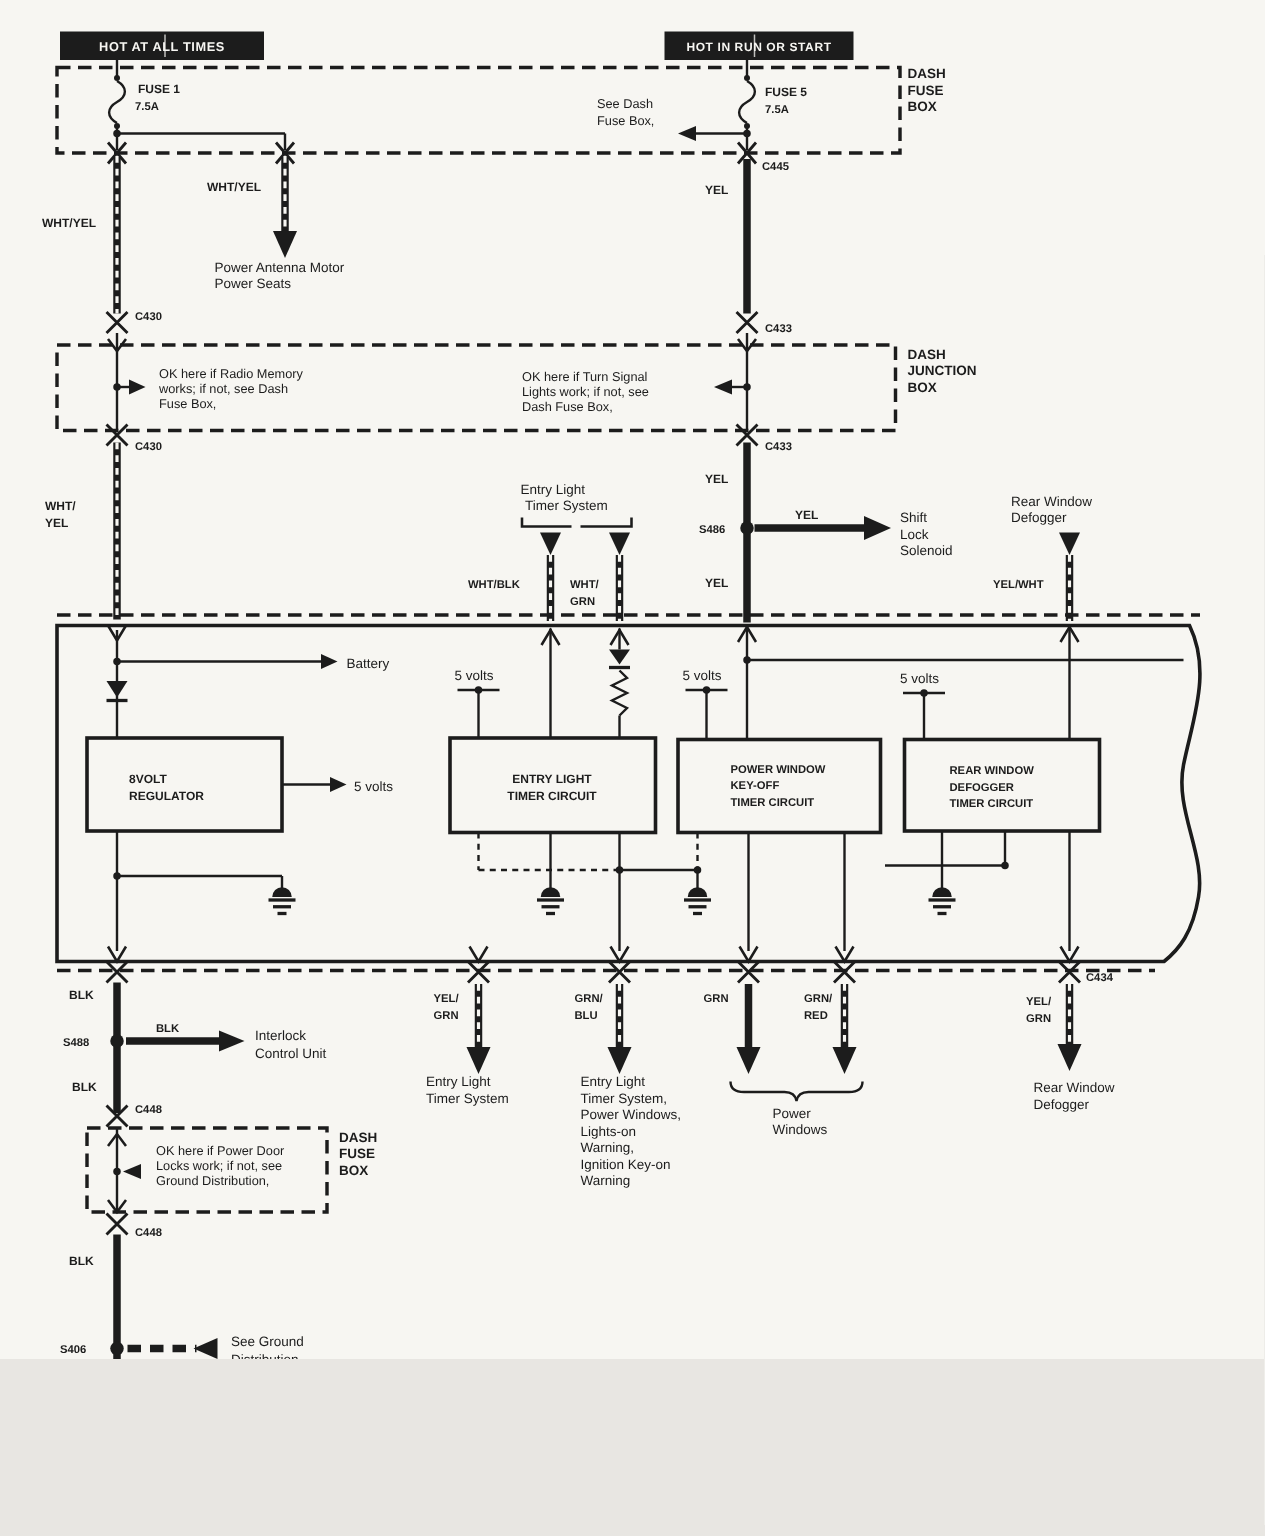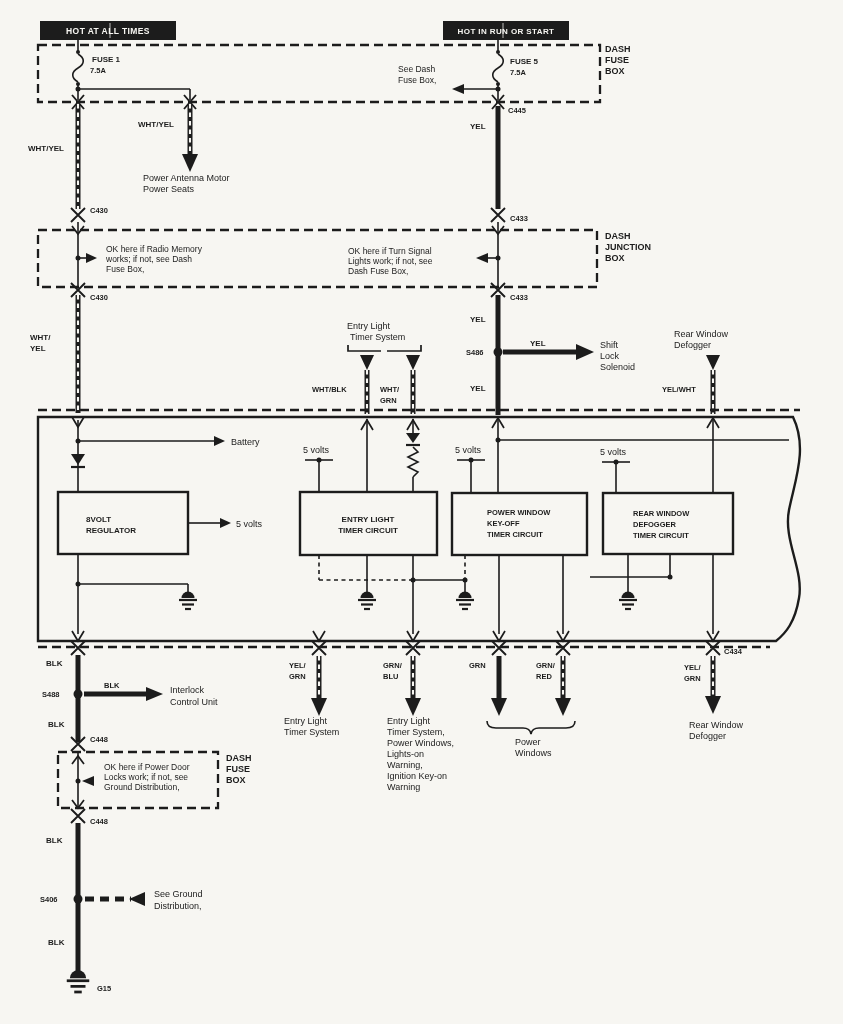--- a/index.html
+++ b/index.html
@@ -1,16 +1,16 @@
 <!DOCTYPE html>
 <html><head>
 <meta charset="utf-8">
 <style>
   html,body{margin:0;padding:0;background:#e8e6e2;}
-  #stage{position:relative;width:843px;height:1024px;background:#f7f6f2;overflow:hidden;}
+  #stage{position:relative;width:843px;height:906px;background:#f7f6f2;overflow:hidden;}
   svg{position:absolute;left:0;top:0;}
   svg text{font-family:"Liberation Sans",sans-serif;fill:#1c1c1c;}
   .tb{font-weight:bold;}
   .s7{font-size:7.5px;} .s8{font-size:8px;} .s85{font-size:8.5px;} .s9{font-size:9px;}
   .tw{fill:#f7f6f2;letter-spacing:.4px;}
   .w1{stroke:#1c1c1c;stroke-width:1.6;fill:none;}
   .w2{stroke:#1c1c1c;stroke-width:2.2;fill:none;}
   .w5{stroke:#1c1c1c;stroke-width:5;fill:none;}
   .stripe{stroke:#f7f6f2;stroke-width:2.1;fill:none;stroke-dasharray:4.5 4;}
   .xc{stroke:#1c1c1c;stroke-width:1.9;fill:none;}

